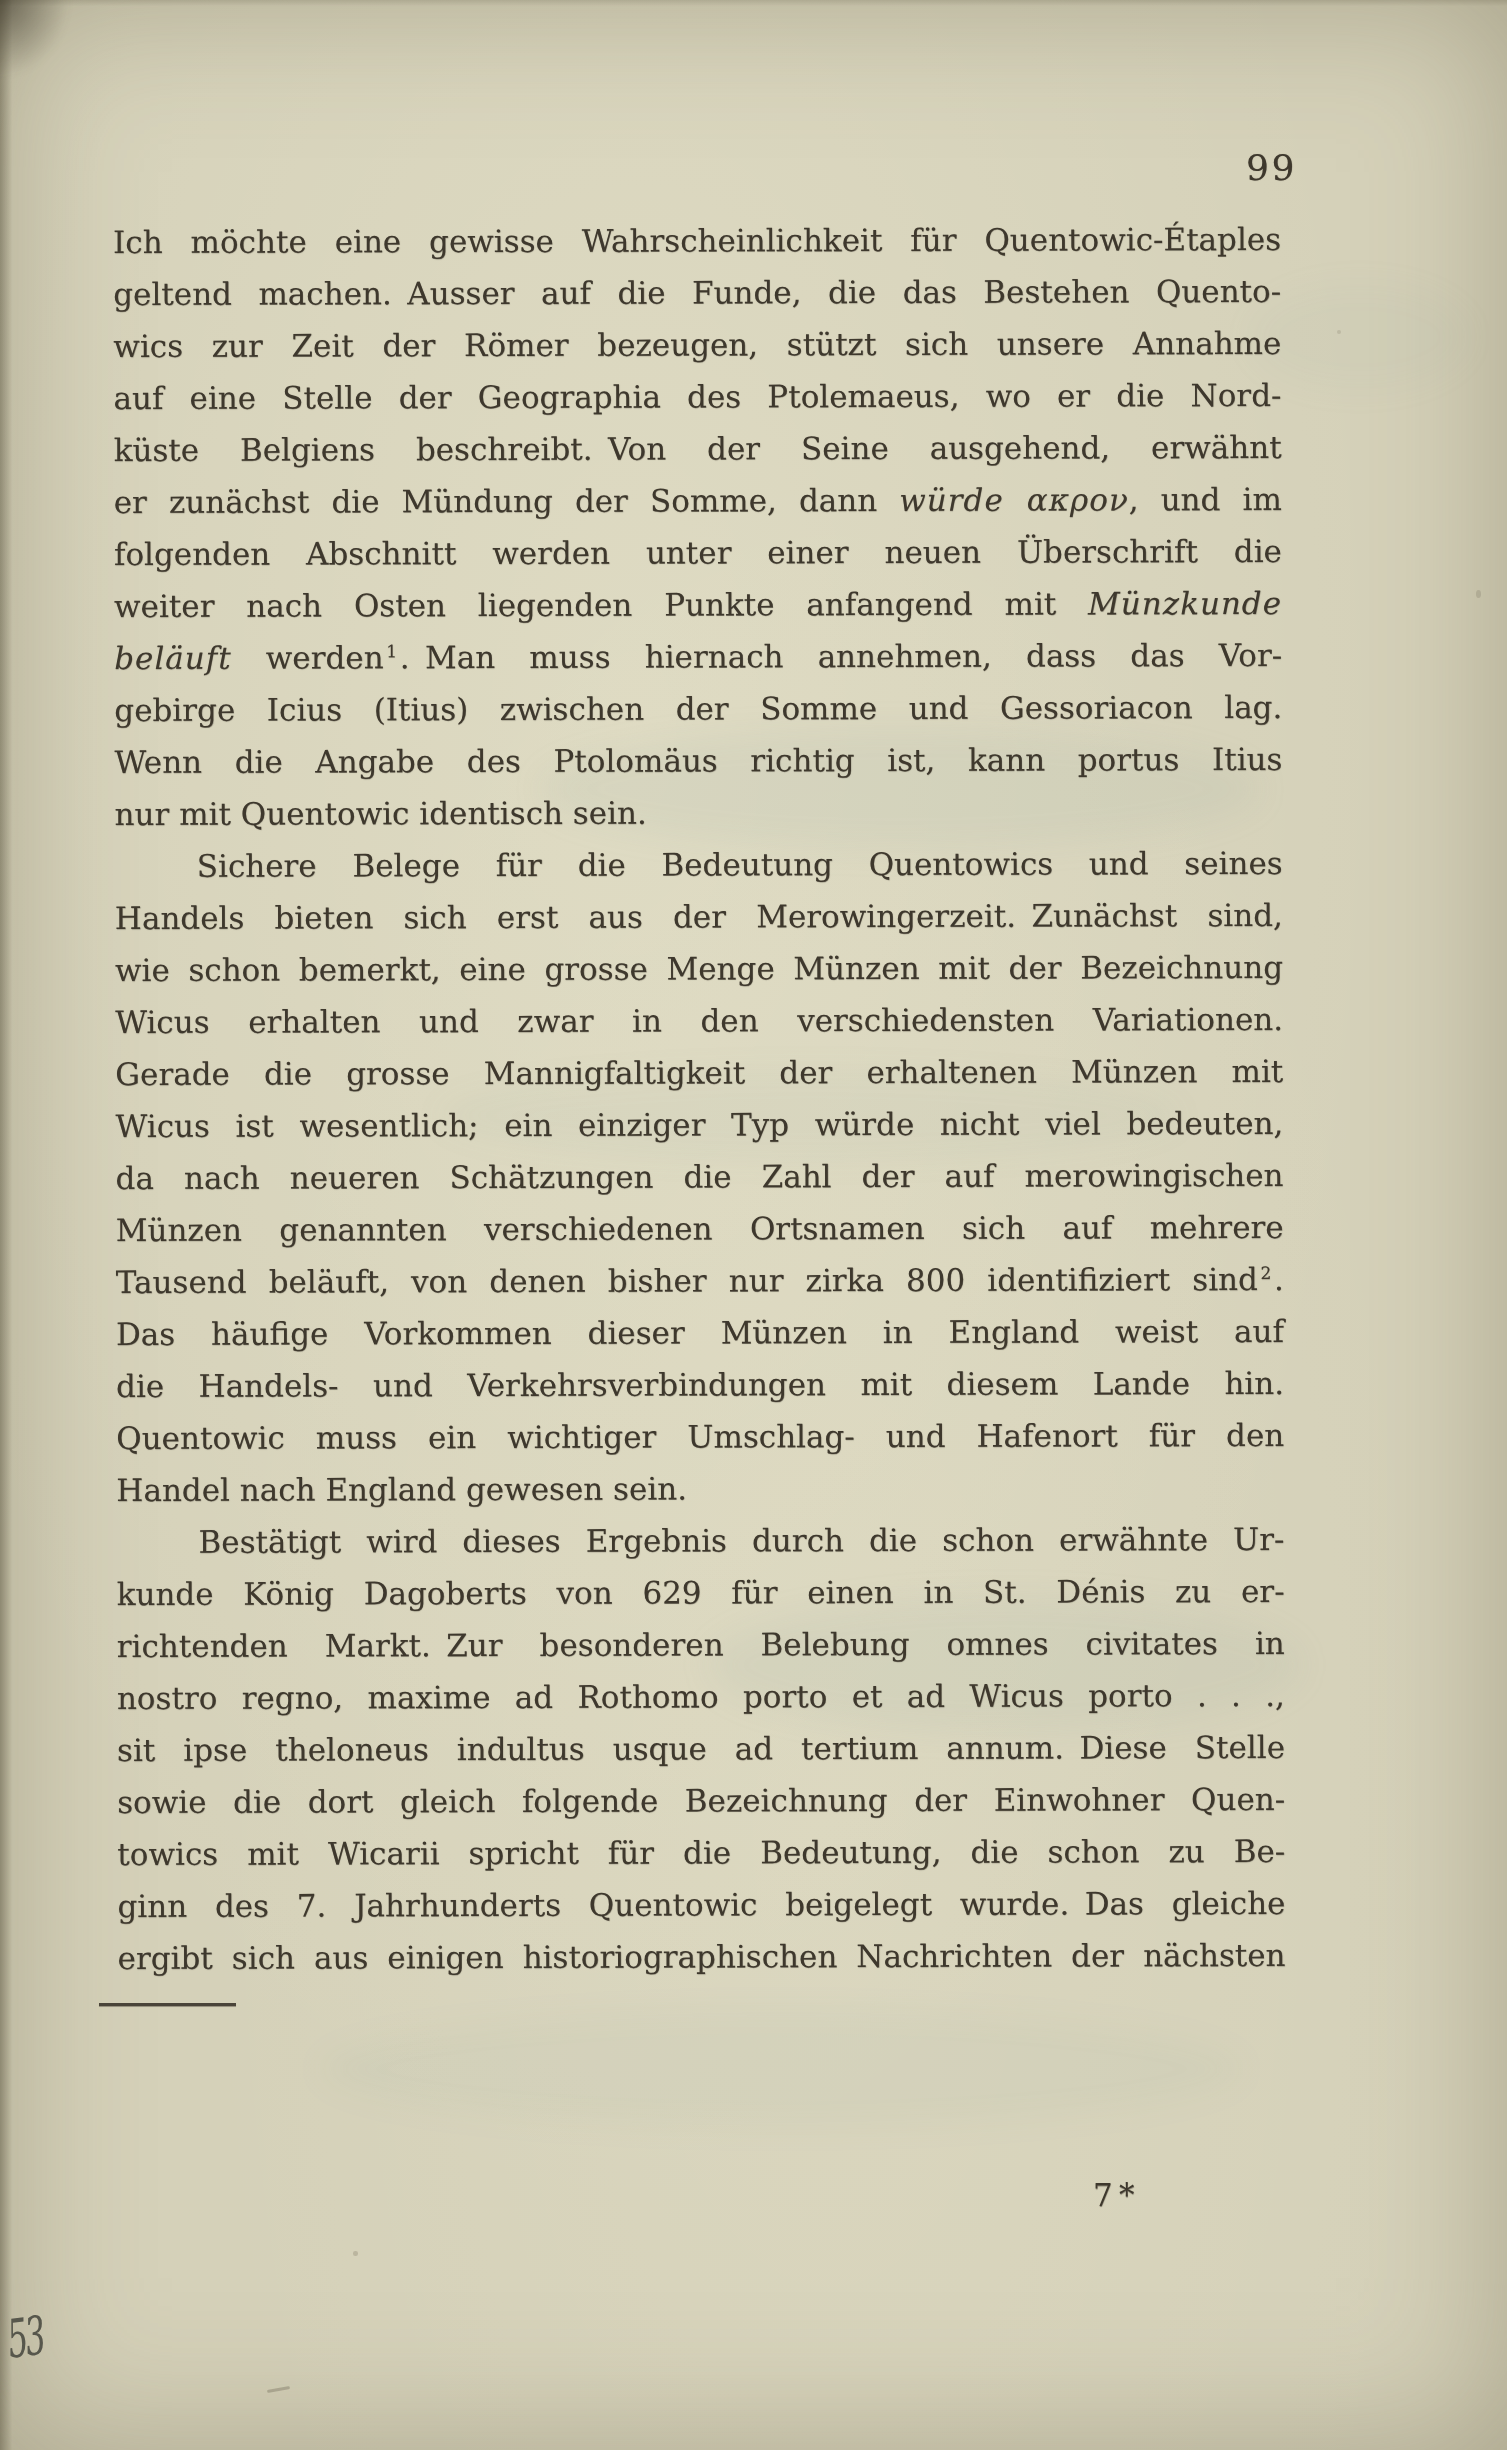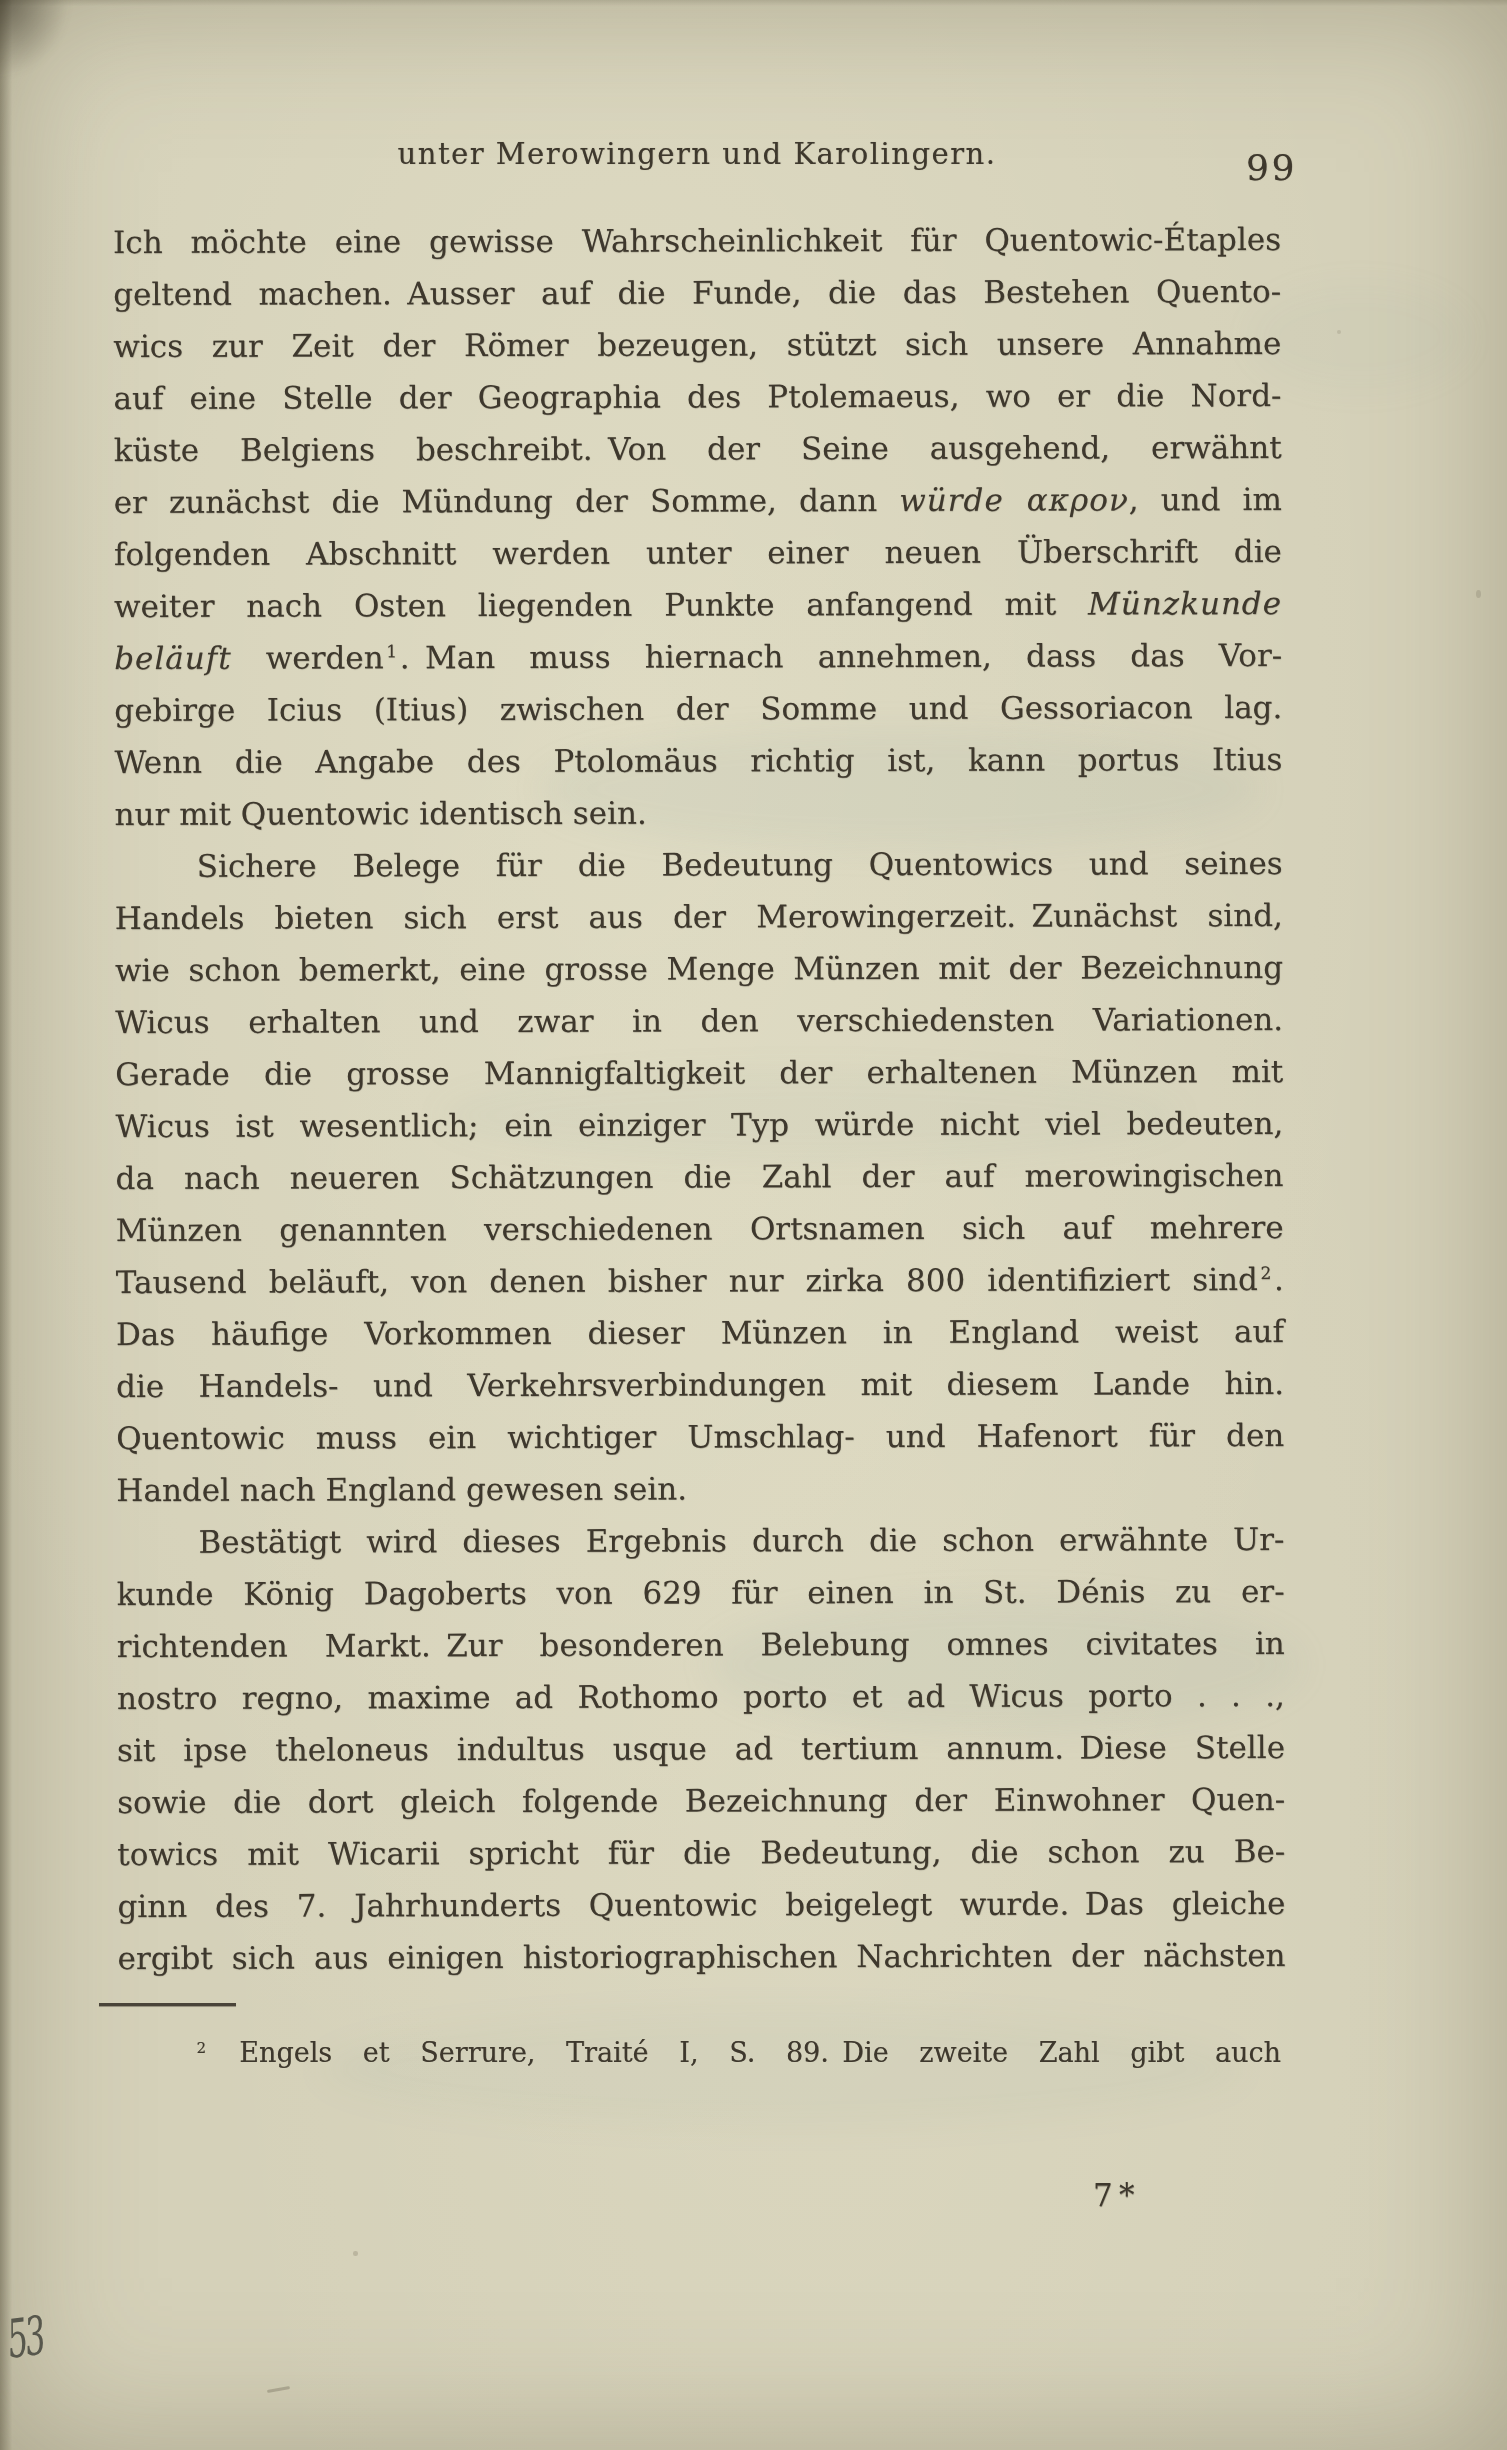--- a/index.html
+++ b/index.html
@@ -93,21 +93,20 @@
   <div class="ghost" id="ghost-1"></div>
   <div class="ghost" id="ghost-2"></div>
   <div class="ghost" id="ghost-3"></div>
   <div class="ghost" id="ghost-4"></div>
   <div class="ghost" id="ghost-5"></div>
   <div class="speck" id="speck-1"></div>
   <div class="speck" id="speck-2"></div>
   <div class="speck" id="speck-3"></div>
   <div class="speck" id="speck-4"></div>
 
-  <div class="running-title">unter Merowingern und Karolingern.</div>
 
   <div class="page-number">99</div>
 
   <div class="body-text" id="body-lines">
       <div class="bl j"><span class="seg">Ich möchte eine gewisse Wahrscheinlichkeit für Quentowic-Étaples</span></div>
       <div class="bl j"><span class="seg">geltend machen. Ausser auf die Funde, die das Bestehen Quento-</span></div>
       <div class="bl j"><span class="seg">wics zur Zeit der Römer bezeugen, stützt sich unsere Annahme</span></div>
       <div class="bl j"><span class="seg">auf eine Stelle der Geographia des Ptolemaeus, wo er die Nord-</span></div>
       <div class="bl j"><span class="seg">küste Belgiens beschreibt. Von der Seine ausgehend, erwähnt</span></div>
       <div class="bl j"><span class="seg">er zunächst die Mündung der Somme, dann </span><span class="seg greek">würde ακρον</span><span class="seg">, und im</span></div>
@@ -137,21 +136,20 @@
       <div class="bl j"><span class="seg">sit ipse theloneus indultus usque ad tertium annum. Diese Stelle</span></div>
       <div class="bl j"><span class="seg">sowie die dort gleich folgende Bezeichnung der Einwohner Quen-</span></div>
       <div class="bl j"><span class="seg">towics mit Wicarii spricht für die Bedeutung, die schon zu Be-</span></div>
       <div class="bl j"><span class="seg">ginn des 7. Jahrhunderts Quentowic beigelegt wurde. Das gleiche</span></div>
       <div class="bl j"><span class="seg">ergibt sich aus einigen historiographischen Nachrichten der nächsten</span></div>
     </div>
 
   <div class="fn-rule"></div>
 
   <div class="footnotes" id="footnotes">
-      <div class="fl j ind"><span class="seg sup">2</span><span class="seg"> Engels et Serrure, Traité I, S. 89. Die zweite Zahl gibt auch</span></div>
     </div>
 
   <div class="signature">7*</div>
 
   <div class="handwritten">53</div>
 
 </div>
 
 
 </body></html>

